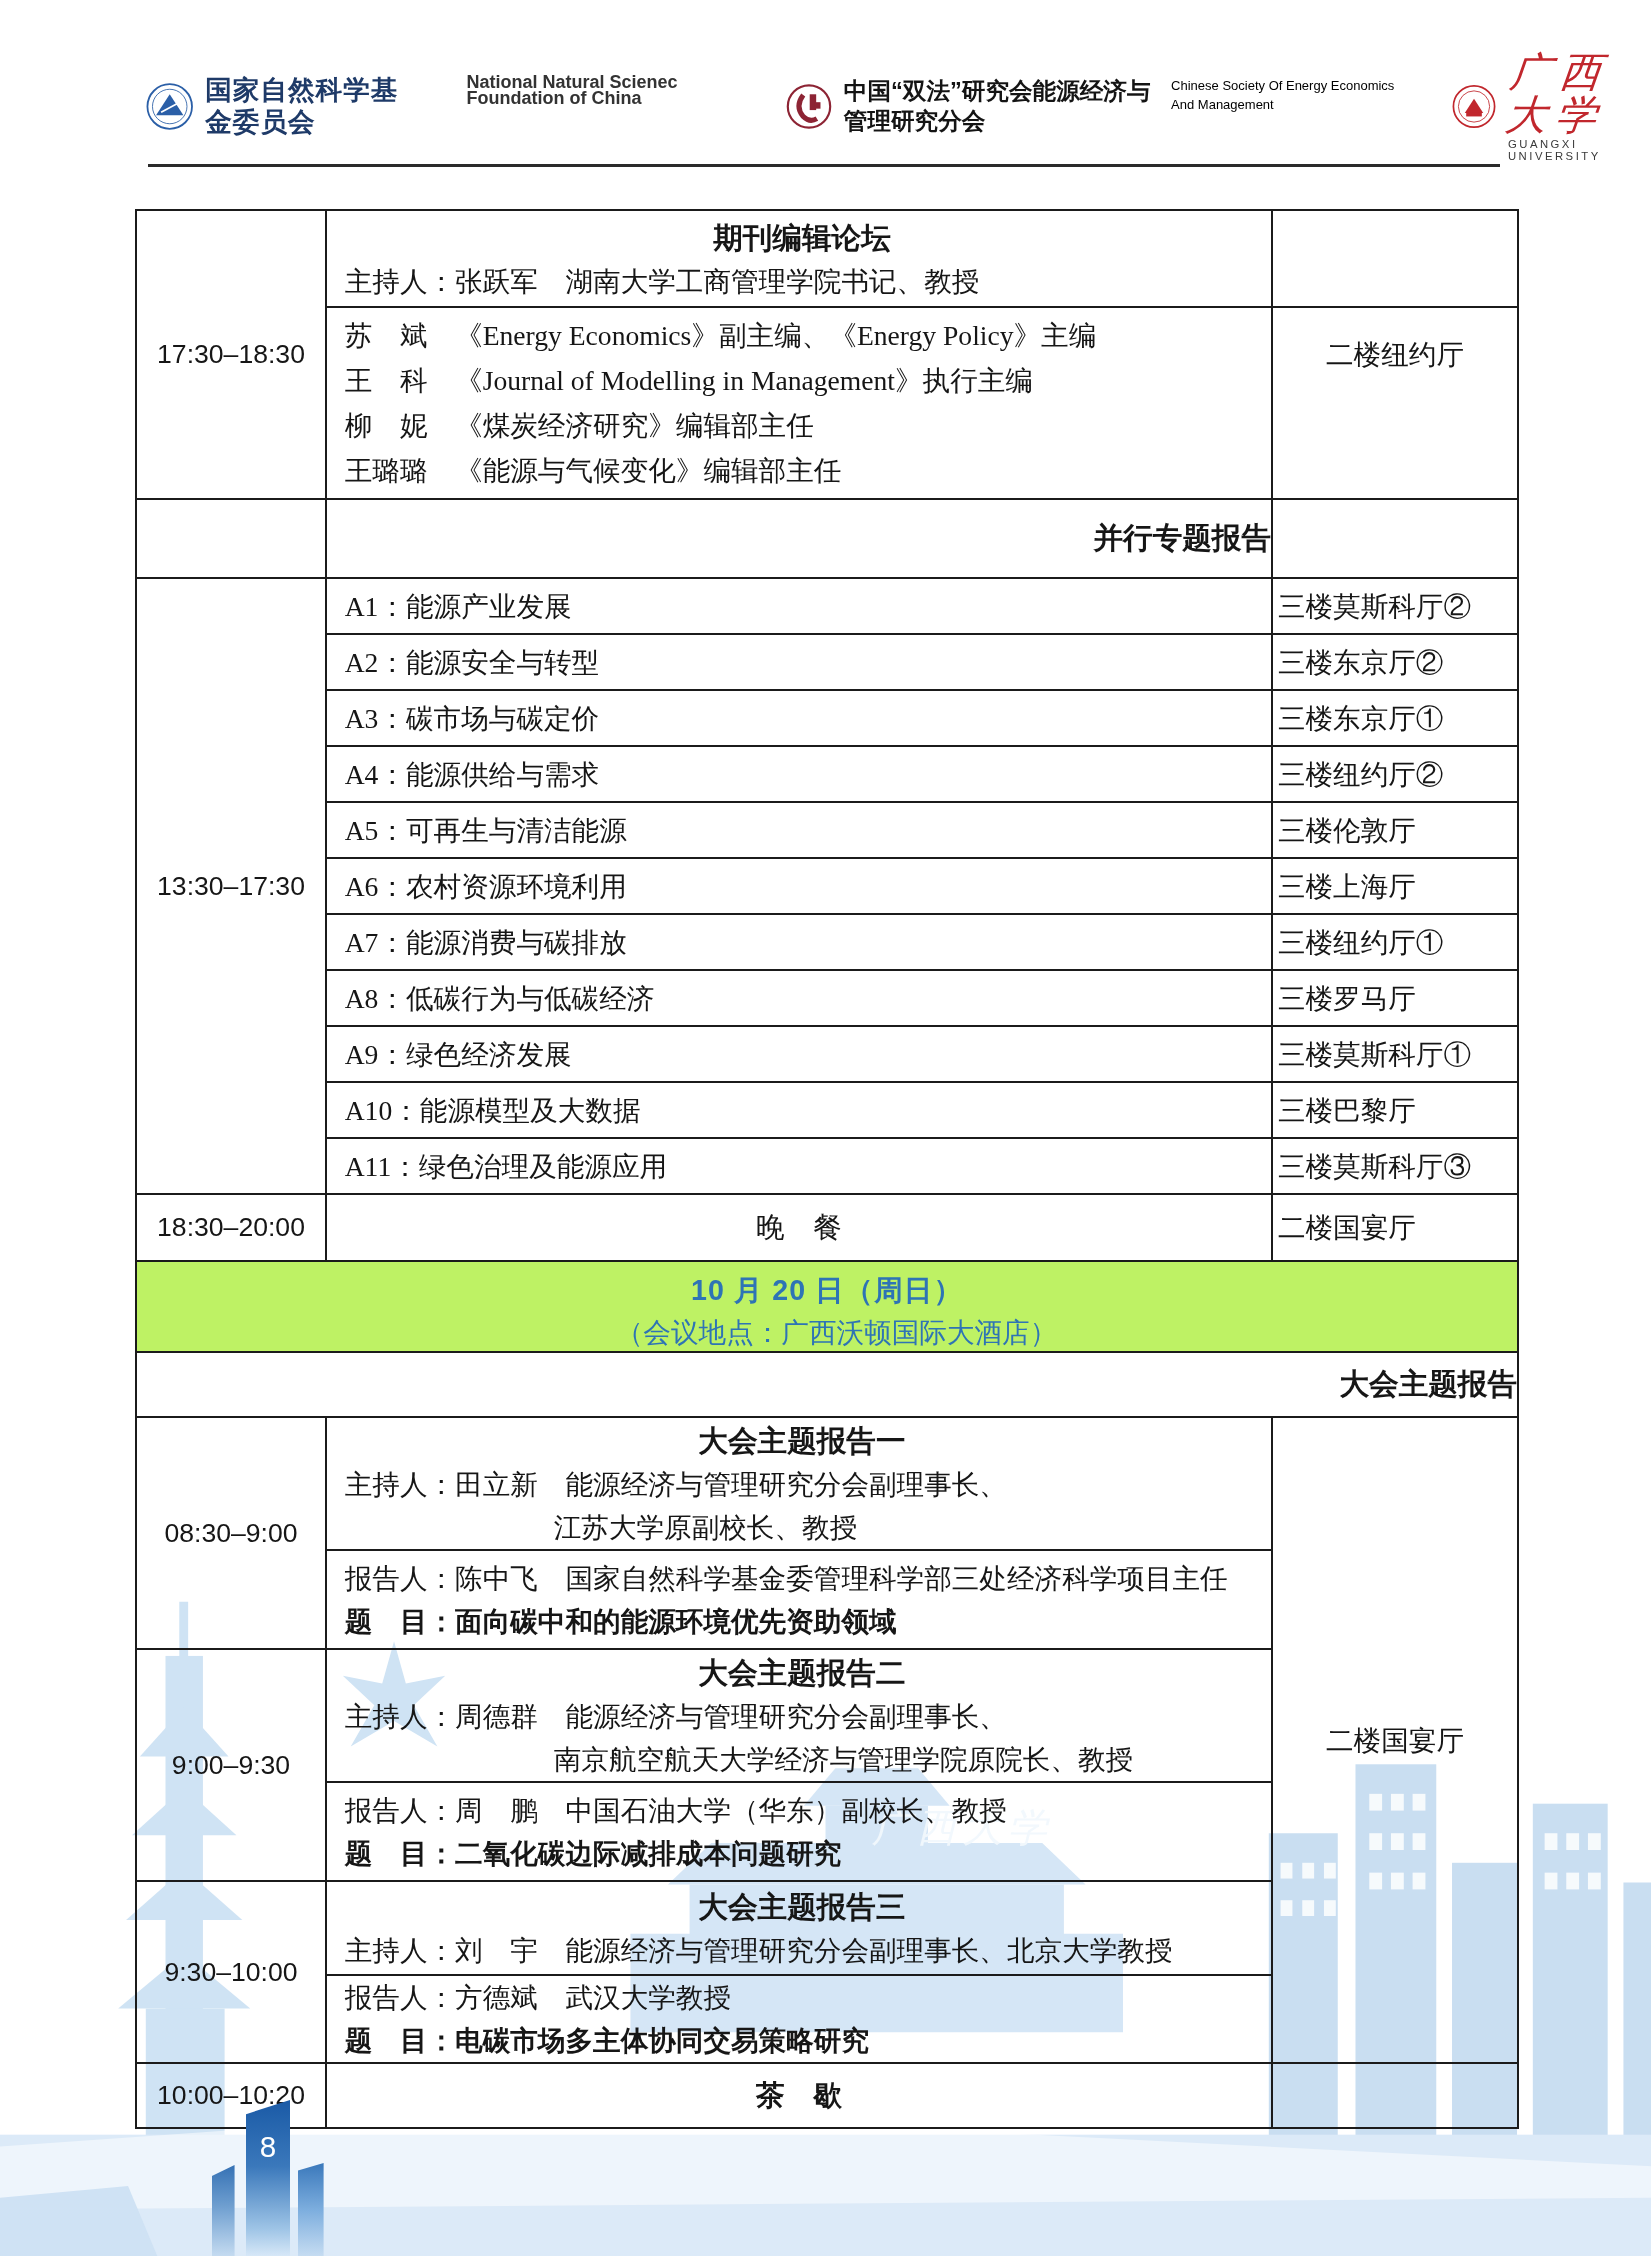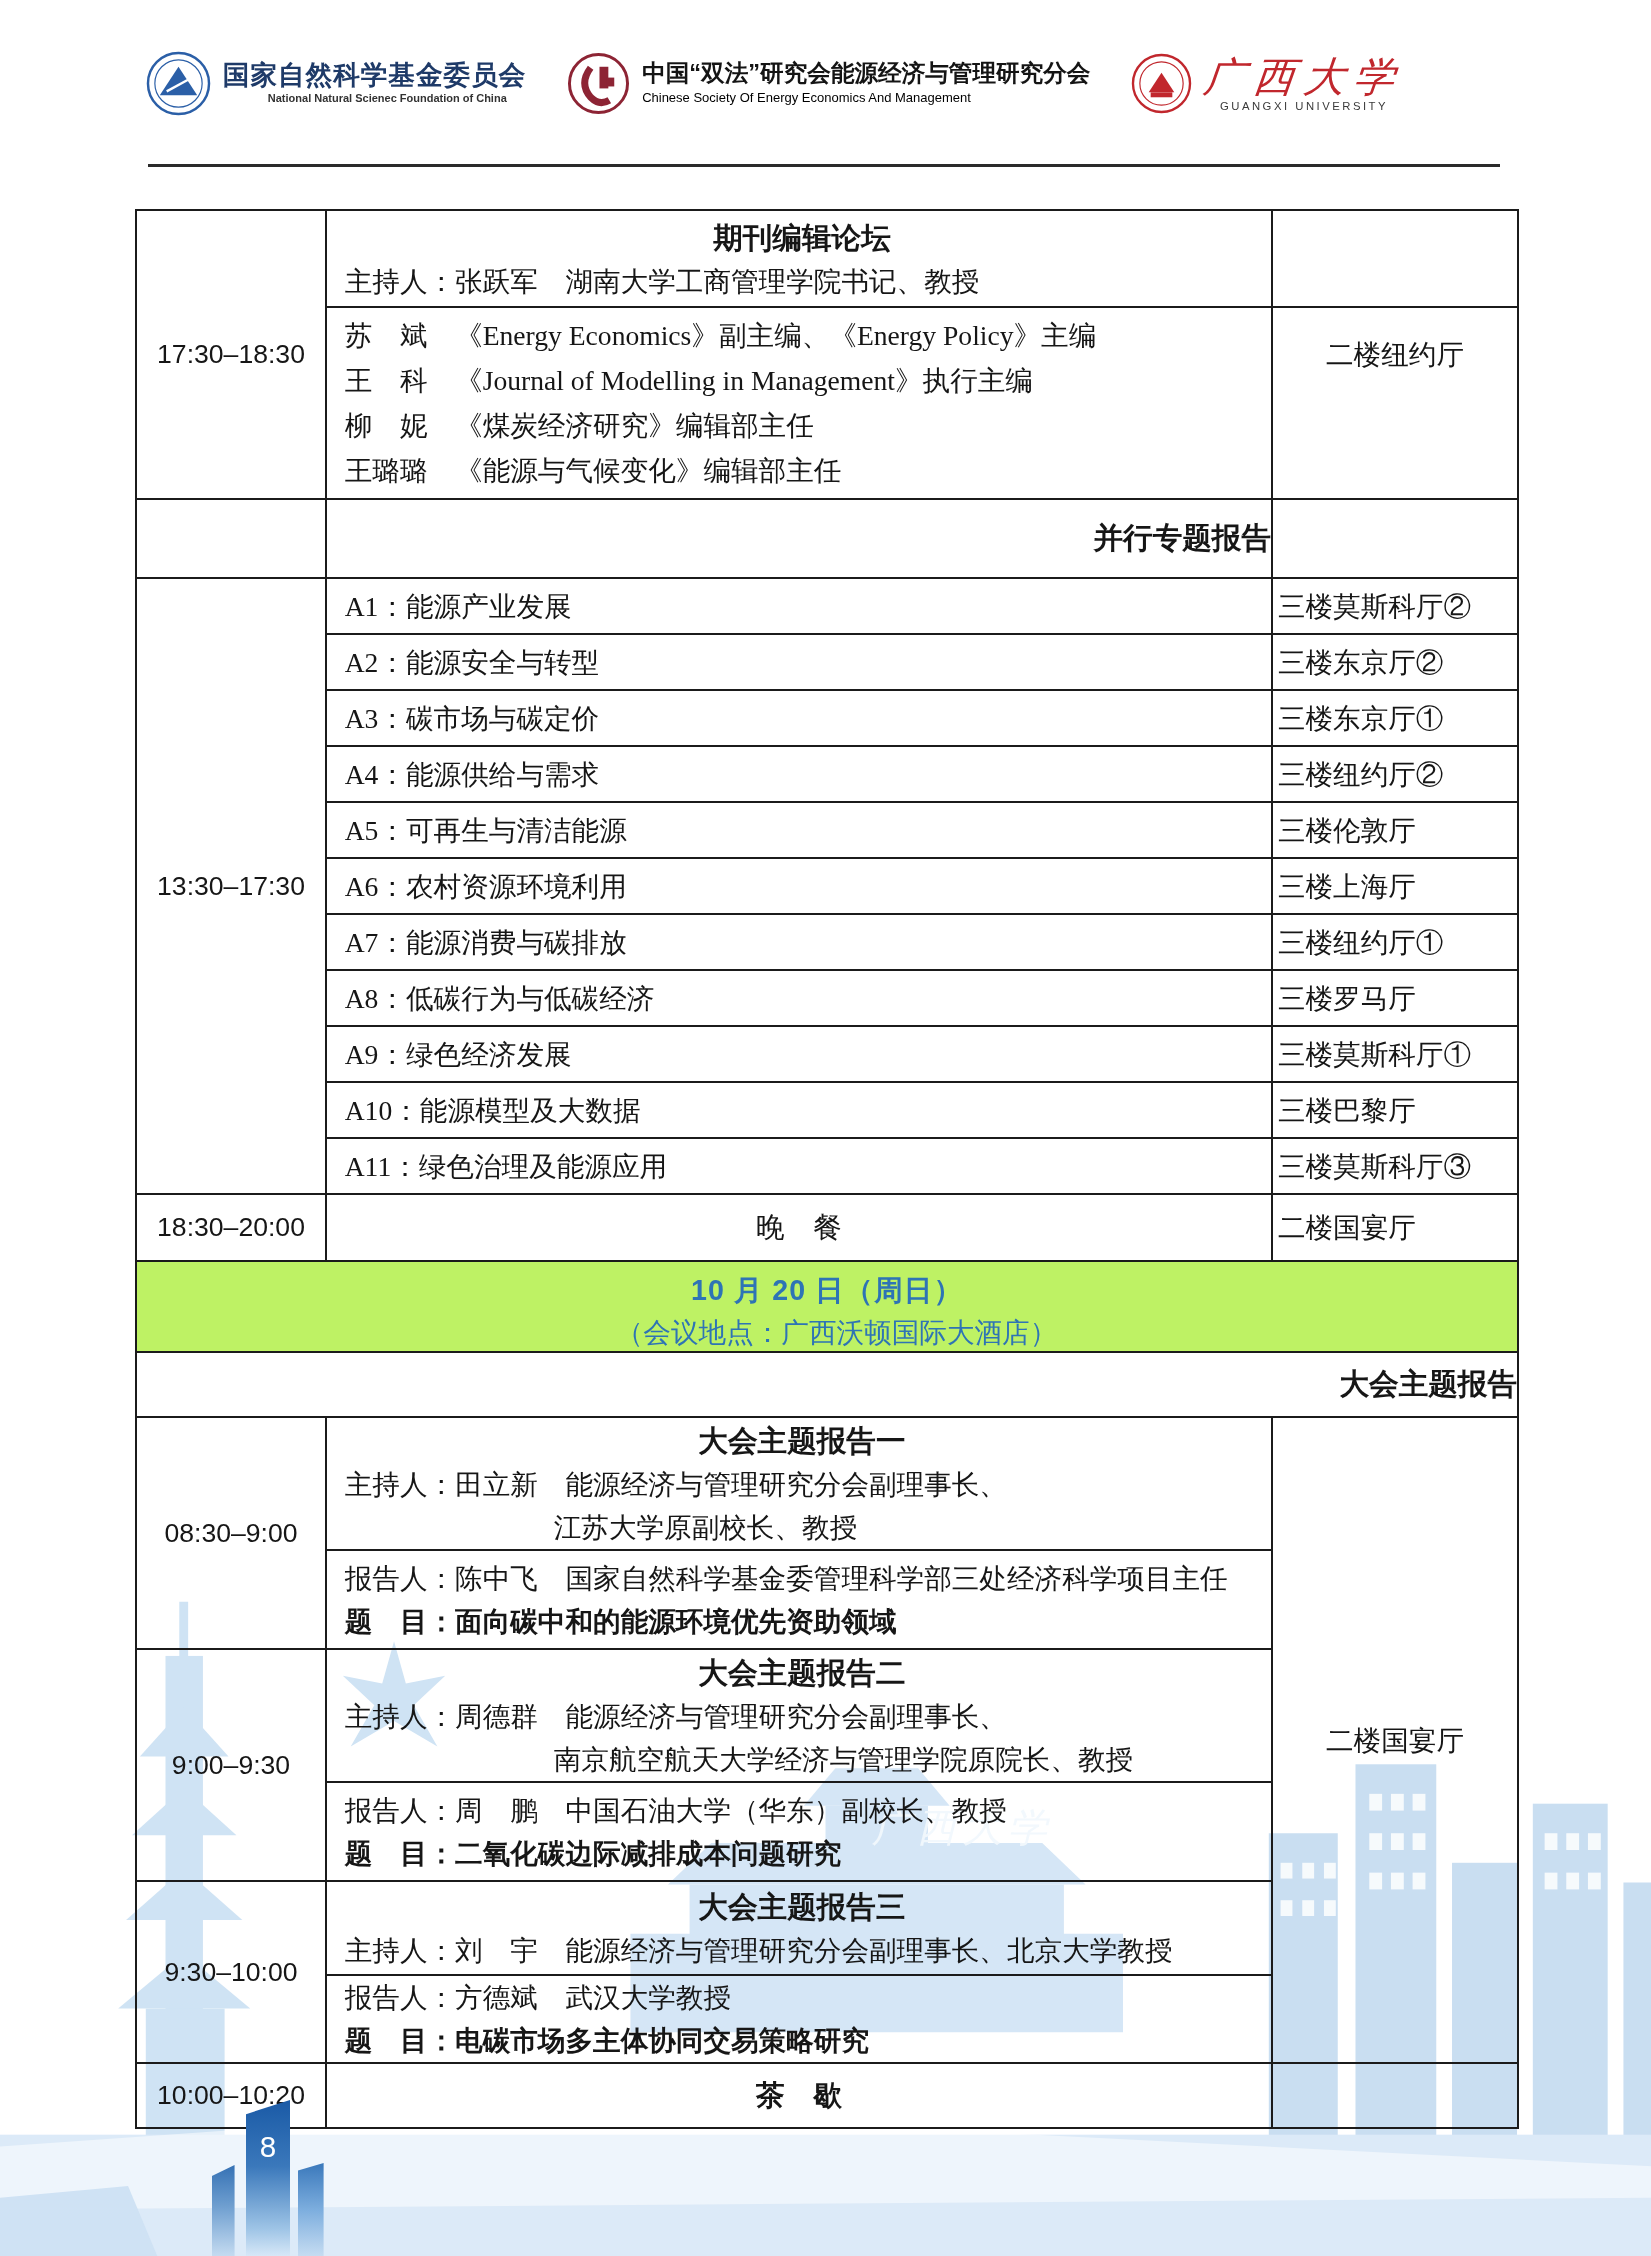--- a/index.html
+++ b/index.html
@@ -2,23 +2,23 @@
 <html><head>
 <meta charset="utf-8">
 <style>
   html,body{margin:0;padding:0;}
   body{width:1652px;height:2257px;background:#ffffff;font-family:"Liberation Serif",serif;color:#161616;}
   #page{position:relative;width:1652px;height:2257px;overflow:hidden;background:#ffffff;}
 
   
   .header{position:absolute;top:51px;left:146px;display:flex;align-items:center;gap:41px;z-index:2;}
   .logo-item{display:flex;align-items:center;gap:11.8px;}
-  .logo-text{display:flex;flex-direction:column;justify-content:center;}
+  .logo-text{display:flex;flex-direction:row;justify-content:center;}
   .logo-title-1{font-family:"Liberation Sans",sans-serif;font-weight:bold;font-size:26.6px;color:#1e3a68;line-height:31.5px;letter-spacing:1px;}
-  .logo-sub-1{font-family:"Liberation Sans",sans-serif;font-weight:600;font-size:11px;color:#333;line-height:15.8px;padding-left:45px;}
+  .logo-sub-1{font-family:"Liberation Sans",sans-serif;font-weight:600;font-size:18px;color:#333;line-height:15.8px;padding-left:45px;}
   .logo-title-2{font-family:"Liberation Sans",sans-serif;font-weight:bold;font-size:23.6px;color:#141414;line-height:29.6px;}
   .logo-sub-2{font-family:"Liberation Sans",sans-serif;font-weight:normal;font-size:13px;color:#000000;line-height:18.7px;}
   .gxu-block{display:flex;flex-direction:column;align-items:center;}
   .gxu-script{font-family:"Liberation Serif",serif;font-style:italic;font-size:41px;color:#c1272d;letter-spacing:8.9px;transform:skewX(-6deg);line-height:43px;}
   .gxu-sub{font-family:"Liberation Sans",sans-serif;font-size:11.3px;color:#3a3a3a;letter-spacing:2.5px;margin-top:1px;}
   .header-rule{position:absolute;top:164px;left:148px;width:1352px;height:3px;background:#2a2a2a;z-index:2;}
 
   
   table.sched{position:absolute;left:135px;top:209px;width:1382px;border-collapse:collapse;table-layout:fixed;z-index:2;background:transparent;}
   col.c-time{width:190px;} col.c-main{width:946px;} col.c-hall{width:246px;}

